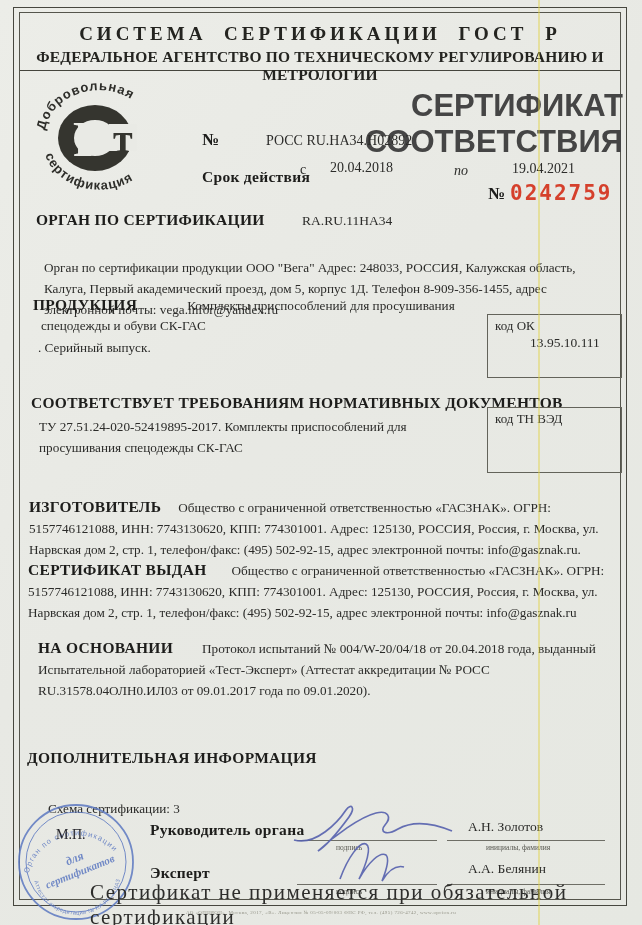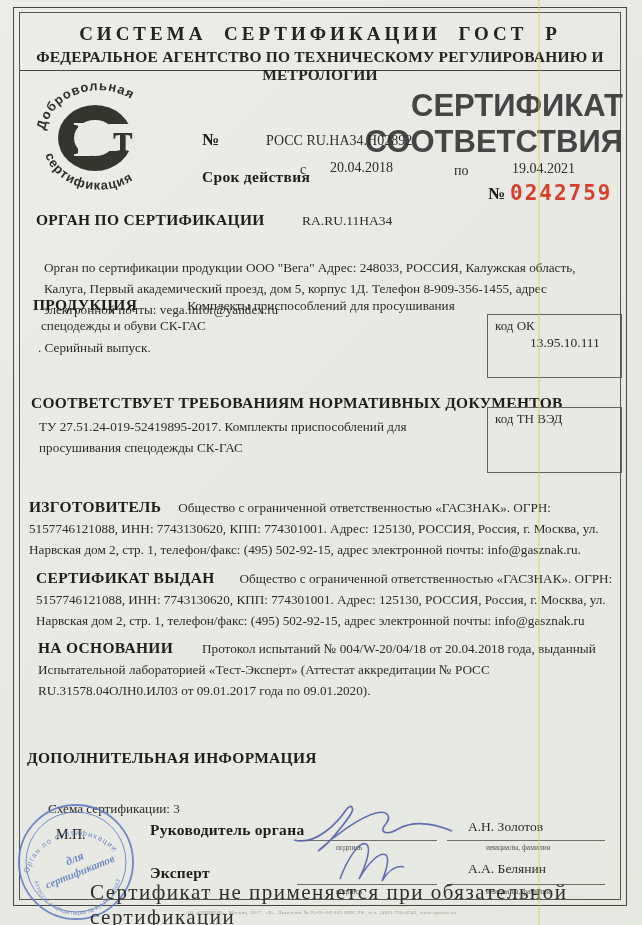--- a/index.html
+++ b/index.html
@@ -74,21 +74,21 @@
   </div>
 
   <div class="title">СЕРТИФИКАТ СООТВЕТСТВИЯ</div>
 
   <div class="abs slbl" style="left:202px; top:130px; font-size:17px;">№</div>
   <div class="abs val" style="left:266px; top:133px;">РОСС RU.НА34.Н02892</div>
 
   <div class="abs slbl" style="left:202px; top:168px;">Срок действия</div>
   <div class="abs val" style="left:300px; top:162px;">с</div>
   <div class="abs val" style="left:330px; top:160px;">20.04.2018</div>
-  <div class="abs val" style="left:454px; top:163px;">по</div>
+  <div class="abs val" style="left:454px; top:163px;font-style:italic;">по</div>
   <div class="abs val" style="left:512px; top:161px;">19.04.2021</div>
 
   <div class="abs slbl" style="left:488px; top:184px; font-size:17px;">№</div>
   <div class="abs serial" style="left:510px; top:181px; color:#d5402c;">0242759</div>
 
   <div class="abs slbl" style="left:36px; top:211px;">ОРГАН ПО СЕРТИФИКАЦИИ</div>
   <div class="abs val" style="left:302px; top:213px; font-size:13.5px;">RA.RU.11НА34</div>
   <div class="abs body-text" style="left:44px; top:258px; width:553px;">Орган по сертификации продукции ООО "Вега" Адрес: 248033, РОССИЯ, Калужская область, Калуга, Первый академический проезд, дом 5, корпус 1Д. Телефон 8-909-356-1455, адрес электронной почты: vega.infor@yandex.ru</div>
 
   <div class="abs" style="left:33px; top:296px; width:460px;">
@@ -98,32 +98,32 @@
     <div class="body-text" style="margin-left:8px; line-height:1.3;">спецодежды  и обуви СК-ГАС</div>
     <div class="body-text" style="margin-left:5px; margin-top:5px; line-height:1.3;">. Серийный выпуск.</div>
   </div>
 
   <div class="codebox" style="top:314px; height:62px;">
     <div class="cb-label">код ОК</div>
     <div class="cb-value">13.95.10.111</div>
   </div>
 
   <div class="abs slbl" style="left:31px; top:394px;">СООТВЕТСТВУЕТ ТРЕБОВАНИЯМ НОРМАТИВНЫХ ДОКУМЕНТОВ</div>
-  <div class="abs body-text" style="left:39px; top:417px; width:420px;">ТУ 27.51.24-019-52419895-2017. Комплекты приспособлений для просушивания спецодежды СК-ГАС</div>
+  <div class="abs body-text" style="left:39px; top:417px; width:420px;">ТУ 27.51.24-020-52419895-2017. Комплекты приспособлений для просушивания спецодежды СК-ГАС</div>
 
   <div class="codebox" style="top:407px; height:64px;">
     <div class="cb-label">код ТН ВЭД</div>
     <div class="cb-value"></div>
   </div>
 
   <p class="abs body-text" style="left:29px; top:495px; width:592px; margin:0;">
     <span class="slbl" style="margin-right:17px;">ИЗГОТОВИТЕЛЬ</span><span>Общество с ограниченной ответственностью «ГАСЗНАК». ОГРН: 5157746121088, ИНН: 7743130620, КПП: 774301001. Адрес: 125130, РОССИЯ, Россия, г. Москва, ул. Нарвская дом 2, стр. 1, телефон/факс: (495) 502-92-15, адрес электронной почты: info@gasznak.ru.</span>
   </p>
 
-  <p class="abs body-text" style="left:28px; top:558px; width:592px; margin:8px;">
+  <p class="abs body-text" style="left:28px; top:558px; width:592px; margin:0;">
     <span class="slbl" style="margin-right:25px;">СЕРТИФИКАТ ВЫДАН</span><span>Общество с ограниченной ответственностью «ГАСЗНАК». ОГРН: 5157746121088, ИНН: 7743130620, КПП: 774301001. Адрес: 125130, РОССИЯ, Россия, г. Москва, ул. Нарвская дом 2, стр. 1, телефон/факс: (495) 502-92-15, адрес электронной почты: info@gasznak.ru</span>
   </p>
 
   <p class="abs body-text" style="left:26px; top:624px; width:588px; margin:12px;">
     <span class="slbl" style="margin-right:29px;">НА ОСНОВАНИИ</span><span>Протокол испытаний № 004/W-20/04/18 от 20.04.2018 года, выданный Испытательной лабораторией «Тест-Эксперт» (Аттестат аккредитации № РОСС RU.31578.04ОЛН0.ИЛ03 от 09.01.2017 года по 09.01.2020).</span>
   </p>
 
   <div class="abs slbl" style="left:27px; top:749px;">ДОПОЛНИТЕЛЬНАЯ ИНФОРМАЦИЯ</div>
   <div class="abs body-text" style="left:48px; top:799px;">Схема сертификации: 3</div>
 

